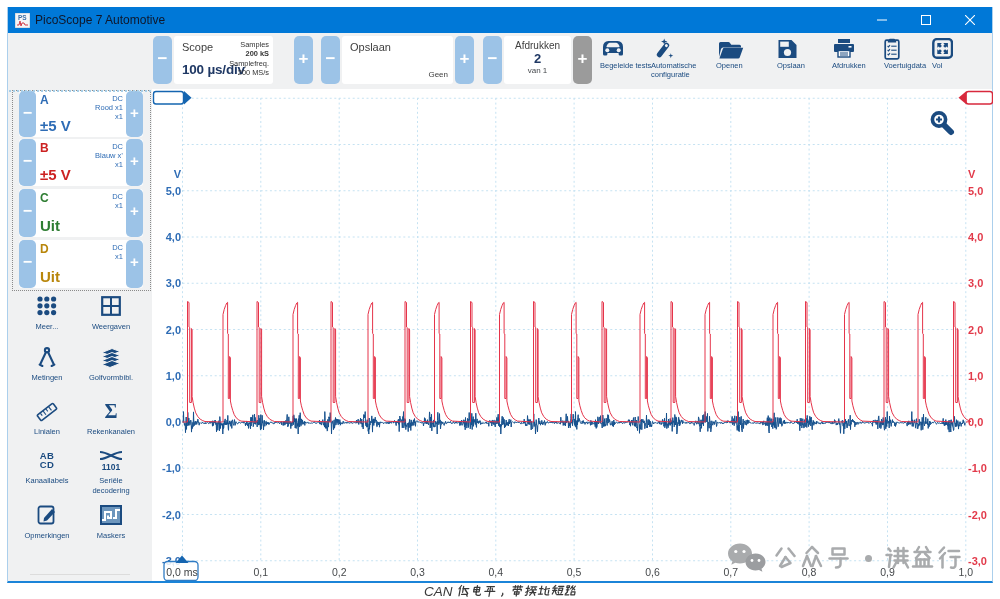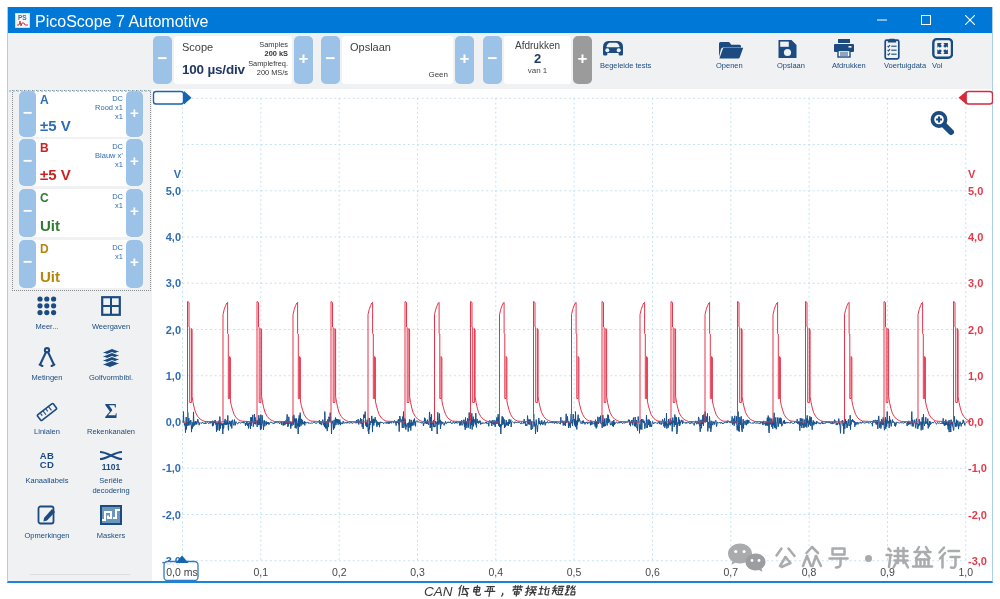--- a/index.html
+++ b/index.html
@@ -1,17 +1,17 @@
 <!DOCTYPE html>
 <html><head><meta charset="utf-8"><style>
 *{margin:0;padding:0;box-sizing:border-box}
 body{width:1000px;height:599px;background:#fff;font-family:"Liberation Sans",sans-serif;overflow:hidden;position:relative}
 #win{position:absolute;left:7px;top:7px;width:986px;height:576px;background:#f0f1f2;border-left:1px solid #abcfec;border-right:1px solid #abcfec;border-bottom:2px solid #1b84d8}
 #tbar{position:absolute;left:0;top:0;width:100%;height:26px;background:#0078d7;color:#fff}
-#tbar .tt{position:absolute;left:27px;top:6px;font-size:16px;color:#ffffff}
+#tbar .tt{position:absolute;left:27px;top:6px;font-size:12px;color:#0f172a}
 .wbtn{position:absolute;top:0;width:44px;height:26px;color:#fff;text-align:center;line-height:26px;font-size:13px}
 #toolbar{position:absolute;left:0;top:26px;width:100%;height:56px;background:#f0f1f2}
 .pbtn{position:absolute;top:3px;height:48px;width:19px;background:#9cc3e7;border-radius:5px;color:#fff;text-align:center;font-size:17px;line-height:46px;font-weight:bold}
 .panel{position:absolute;top:3px;height:48px;background:#fff;border-radius:3px}
 .tbico{position:absolute;text-align:left;color:#1b4b80;font-size:7.5px;line-height:1.25}
 #gestopt{position:absolute;left:10px;top:5px;width:126px;height:47px;border:1.5px solid #e0545c;border-radius:8px;background:#fff;overflow:hidden}
 #gestopt .blk{position:absolute;left:0;top:0;width:18px;height:100%;background:#c20011}
 #gestopt .txt{position:absolute;left:18px;right:0;top:13px;text-align:center;color:#e03a3a;font-size:12.5px}
 #sidebar{position:absolute;left:0;top:82px;width:144px;bottom:0;background:#f0f1f2}
 #chart{position:absolute;left:144px;top:82px;right:0;bottom:0;background:#fff}
@@ -34,21 +34,21 @@
   <div class="wbtn" style="right:44px"><svg width="10" height="10" viewBox="0 0 10 10" style="margin-top:8px">
           <rect x="0.5" y="0.5" width="9" height="9" fill="none" stroke="#fff" stroke-width="1"></rect>
         </svg></div>
   <div class="wbtn" style="right:0"><svg width="10" height="10" viewBox="0 0 10 10" style="margin-top:8px">
           <path d="M0,0 L10,10 M10,0 L0,10" stroke="#fff" stroke-width="1.1"></path>
         </svg></div>
  </div>
 
  <div id="toolbar">
   <div class="pbtn" style="left:145px">−</div>
-  <div class="panel" style="left:166px;width:118px">
+  <div class="panel" style="left:166px;width:99px">
     <div style="position:absolute;left:8px;top:5px;font-size:11px;color:#404040">Scope</div>
     <div style="position:absolute;left:8px;bottom:7px;font-size:13.5px;font-weight:bold;color:#1f3864;letter-spacing:-0.2px">100 µs/div</div>
     <div style="position:absolute;right:4px;top:4px;text-align:right;font-size:7.4px;line-height:1.27;color:#333">Samples<br><b>200 kS</b><br>Samplefreq.<br>200 MS/s</div>
   </div>
   <div class="pbtn" style="left:286px">+</div>
   <div class="pbtn" style="left:313px">−</div>
   <div class="panel" style="left:334px;width:111px">
     <div style="position:absolute;left:8px;top:5px;font-size:11px;color:#404040">Opslaan</div>
     <div style="position:absolute;right:5px;bottom:5px;font-size:8px;color:#404040">Geen</div>
   </div>
@@ -59,20 +59,28 @@
     <div style="font-size:13px;font-weight:bold;color:#1f3864">2</div>
     <div style="font-size:8px;color:#44484c">van 1</div>
   </div>
   <div class="pbtn" style="left:565px;background:#9b9b9b">+</div>
 <div class="tbico" style="left:592px;top:5px;width:54px"><div style="height:23px"><svg width="26" height="21" viewBox="0 0 26 21">
             <path d="M3,9 Q3,3.5 8.5,3 L17.5,3 Q23,3.5 23,9 L23,16 Q23,17.5 21.5,17.5 L20,17.5 Q18.6,17.5 18.6,16 L18.6,15 L7.4,15 L7.4,16 Q7.4,17.5 6,17.5 L4.5,17.5 Q3,17.5 3,16 Z" fill="#1b4b80"></path>
             <path d="M6.5,8.3 Q7.8,4.8 10,4.8 L16,4.8 Q18.2,4.8 19.5,8.3 Q19.9,9.3 18.6,9.3 L7.4,9.3 Q6.1,9.3 6.5,8.3 Z" fill="#f0f1f2"></path>
             <circle cx="7.3" cy="12.2" r="2" fill="#f0f1f2"></circle>
             <circle cx="18.7" cy="12.2" r="2" fill="#f0f1f2"></circle>
           </svg></div>Begeleide tests</div>
+      <div class="tbico" style="left:643px;top:5px;width:66px"><div style="height:23px"><svg width="24" height="23" viewBox="0 0 24 23">
+            <g transform="rotate(38 12 12)">
+              <rect x="9.4" y="3.5" width="5.2" height="17" rx="2.4" fill="#1b4b80"></rect>
+              <circle cx="12" cy="6.5" r="1.5" fill="#f0f1f2"></circle>
+            </g>
+            <path d="M13.2,0.4 l0.8,2.4 2.4,0.8 -2.4,0.8 -0.8,2.4 -0.8,-2.4 -2.4,-0.8 2.4,-0.8 Z" fill="#1b4b80"></path>
+            <path d="M19.8,15.2 l0.6,1.9 1.9,0.6 -1.9,0.6 -0.6,1.9 -0.6,-1.9 -1.9,-0.6 1.9,-0.6 Z" fill="#1b4b80"></path>
+          </svg></div>Automatische<br>configuratie</div>
       <div class="tbico" style="left:708px;top:5px;width:50px"><div style="height:23px"><svg width="28" height="22" viewBox="0 0 28 22">
             <path d="M3,19 L3,5.5 Q3,4 4.5,4 L12.5,4 Q13.3,4 13.8,4.7 L15.3,6.8 L23.5,6.8 Q25,6.8 25,8.3 L25,9.5 L7,9.5 Q5.5,9.5 5,11 Z" fill="#1b4b80"></path>
             <path d="M6.8,11 Q7.2,9.8 8.5,9.8 L27.2,9.8 L23.8,19.2 Q23.4,20.4 22.1,20.4 L3.4,20.4 Z" fill="#1b4b80"></path>
           </svg></div>Openen</div>
       <div class="tbico" style="left:769px;top:5px;width:48px"><div style="height:23px"><svg width="21" height="22" viewBox="0 0 21 22">
             <path d="M1.5,2 L14.5,2 L19.5,7 L19.5,20 L1.5,20 Z" fill="#1b4b80"></path>
             <rect x="3.2" y="3.6" width="8.6" height="5.2" fill="#f0f1f2"></rect>
             <circle cx="10.5" cy="14.5" r="3.6" fill="#f0f1f2"></circle>
           </svg></div>Opslaan</div>
       <div class="tbico" style="left:824px;top:5px;width:54px"><div style="height:23px"><svg width="24" height="20" viewBox="0 0 24 20">

